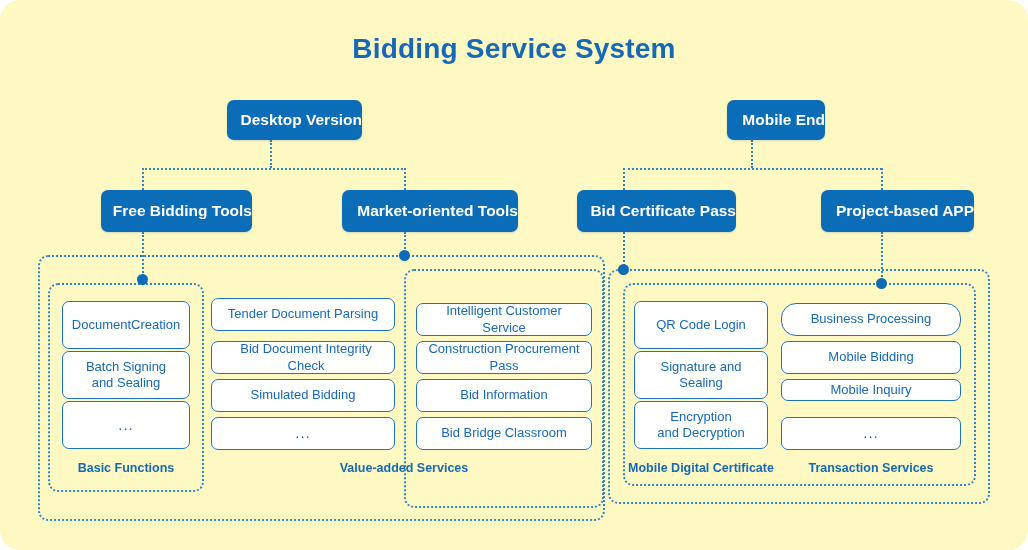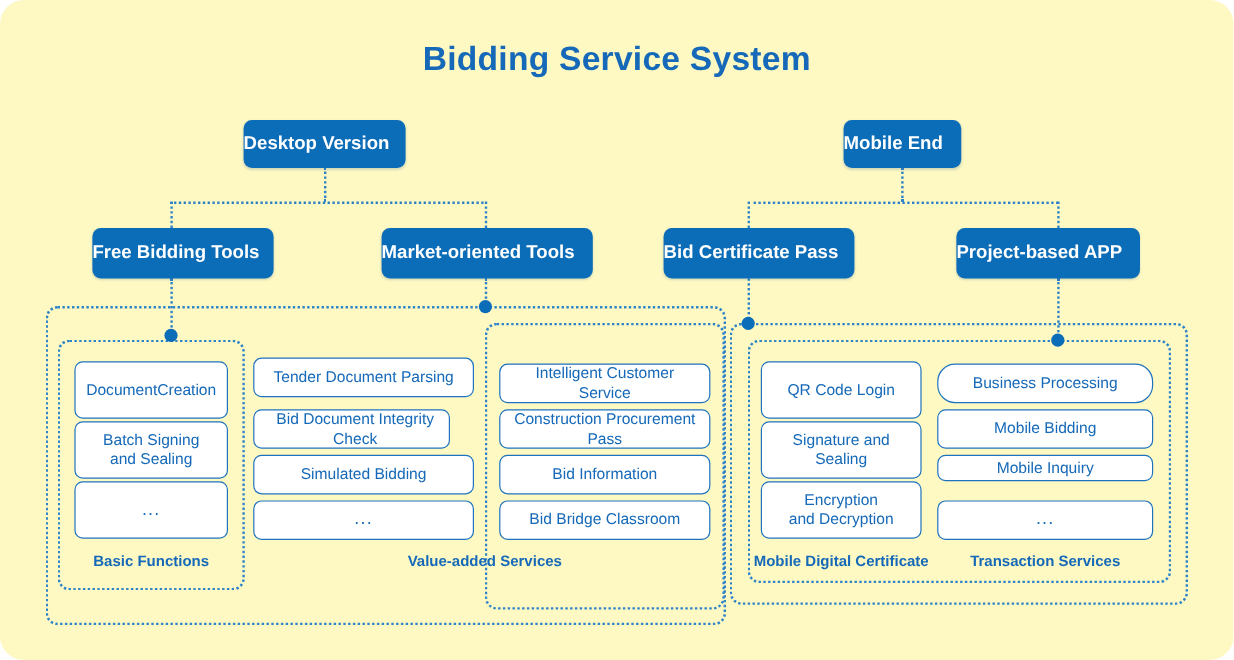--- a/index.html
+++ b/index.html
@@ -33,24 +33,25 @@
   
   .node {
     position: absolute;
     background: #0b6cb8;
     color: #ffffff;
     border-radius: 7px;
     font-size: 15.5px;
     font-weight: bold;
     display: flex;
     align-items: center;
-    justify-content: flex-start;
+    justify-content: flex-end;
     white-space: nowrap;
     z-index: 6;
     box-shadow: 0 1px 2px rgba(10,70,130,.18);
+    margin-left: 24px;
   }
 
   
   .vline, .hline {
     position: absolute;
     z-index: 2;
   }
   .vline {
     width: 0;
     border-left: 2px dotted #2f84c8;
@@ -176,21 +177,21 @@
     </span>
   </div>
   <div class="leaf dots" style="left:62px; top:401px; width:128px; height:48px;">
     <span>...</span>
   </div>
   <div class="caption" style="left:48px; top:461px; width:156px;">Basic Functions</div>
 
   <div class="leaf" style="left:211px; top:298px; width:184px; height:33px;">
     <span>Tender Document Parsing</span>
   </div>
-  <div class="leaf" style="left:211px; top:341px; width:164px; height:33px;padding-left:12px;">
+  <div class="leaf" style="left:211px; top:341px; width:184px; height:33px;padding-left:12px;">
     <span>Bid Document Integrity Check</span>
   </div>
   <div class="leaf" style="left:211px; top:379px; width:184px; height:33px;">
     <span>Simulated Bidding</span>
   </div>
   <div class="leaf dots" style="left:211px; top:417px; width:184px; height:33px;">
     <span>...</span>
   </div>
 
   <div class="leaf" style="left:416px; top:303px; width:176px; height:33px;">

